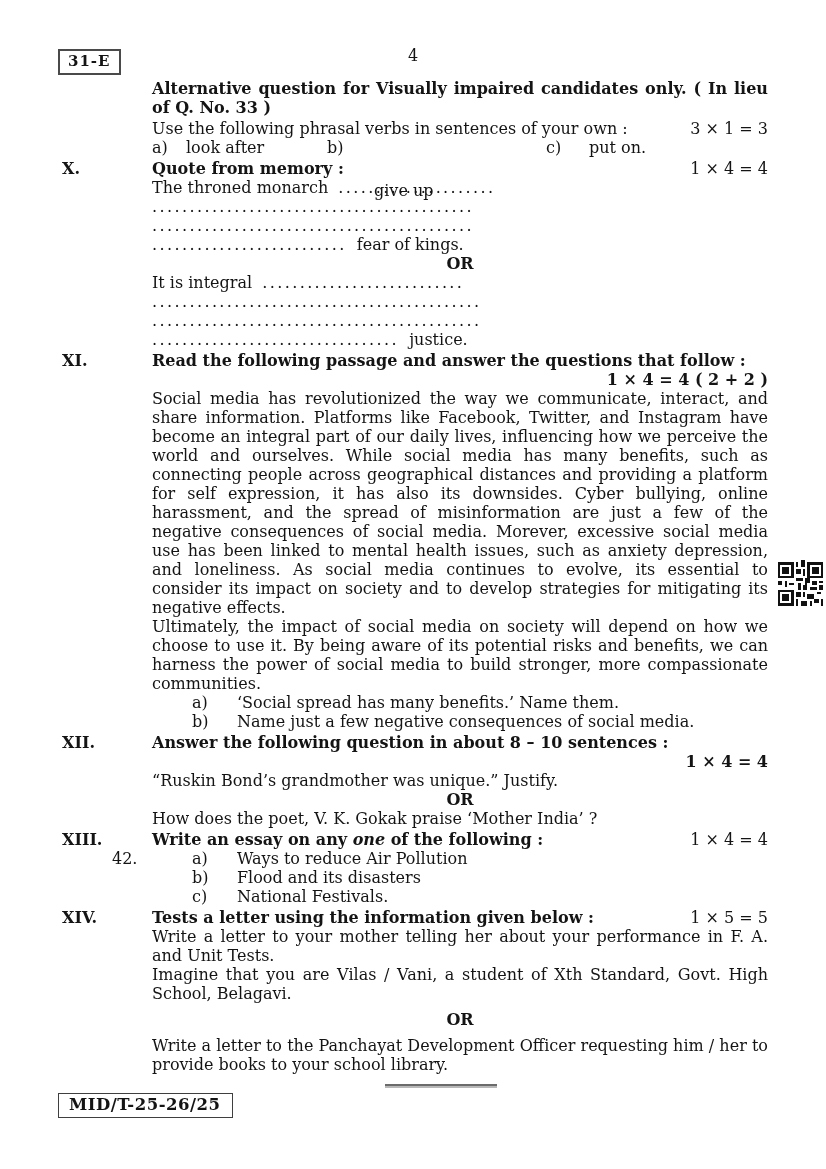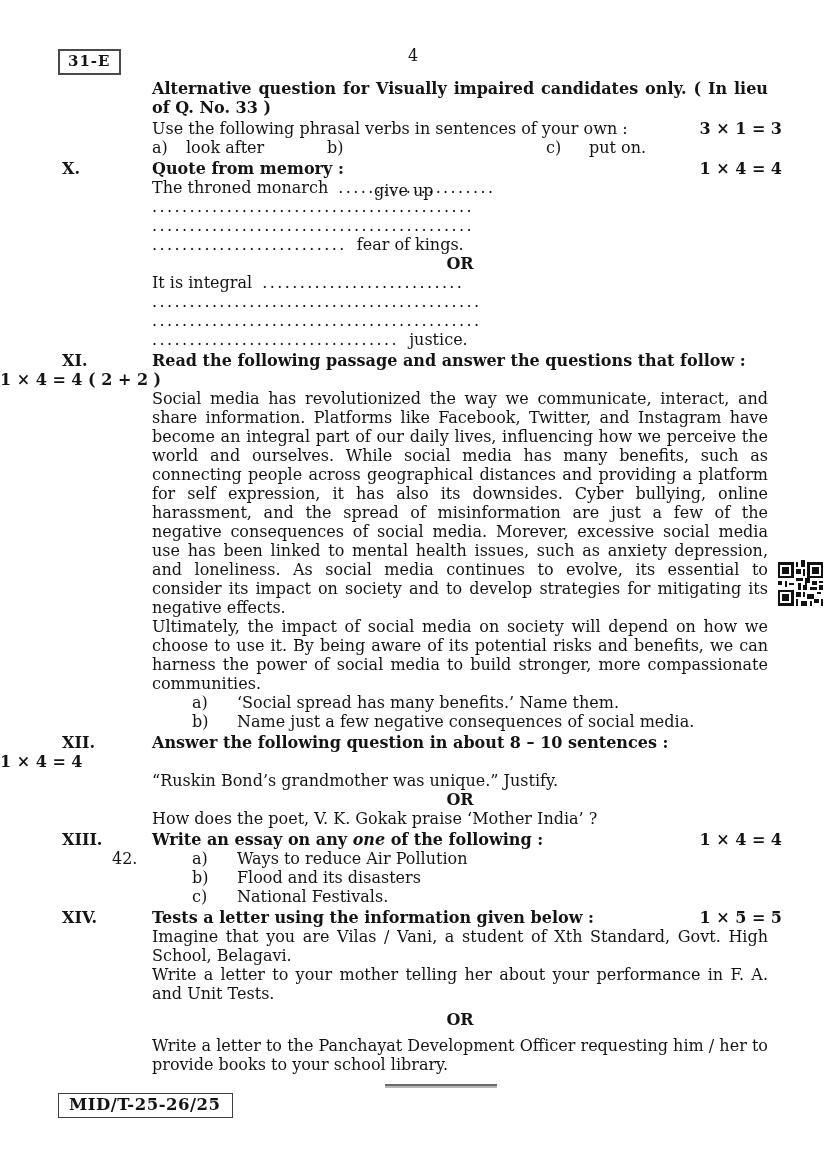--- a/index.html
+++ b/index.html
@@ -14,22 +14,22 @@
     font-family:"DejaVu Serif",serif;
   }
   .page-number{position:absolute;left:0;top:46px;width:100%;text-align:center;font-size:16px;}
   .content{position:absolute;left:0;top:79px;width:826px;}
   .row{position:relative;}
   .text-col{margin-left:152px;margin-right:58px;}
   .justify{text-align:justify;}
   .heading{font-weight:bold;}
   .roman{position:absolute;left:62px;top:0;font-weight:bold;}
   .qnum{position:absolute;left:-40px;top:0;font-weight:normal;}
-  .marks{position:absolute;right:44px;top:0;font-weight:bold;white-space:nowrap;}
-  .marks-line{margin-right:58px;font-weight:bold;}
+  .marks{position:absolute;right:58px;top:0;font-weight:normal;white-space:nowrap;}
+  .marks-line{text-align:right;margin-right:58px;font-weight:bold;}
   .or-line{text-align:center;font-weight:bold;}
   .dots{letter-spacing:2.4px;}
   .gap-left{margin-left:5px;}
   .sub{position:relative;padding-left:85px;}
   .sub-label{position:absolute;left:40px;top:0;}
   .abc-row{position:relative;height:19px;}
   .abc-a-label{position:absolute;left:152px;}
   .abc-a-text{position:absolute;left:186px;}
   .abc-b-label{position:absolute;left:327px;}
   .abc-b-text{position:absolute;left:374px;margin-top:43px;}
@@ -235,26 +235,26 @@
       </div>
     </div>
 
     <div class="row mt2">
       <span class="roman">XIV.</span>
       <div class="text-col heading">Tests a letter using the information given below :</div>
       <span class="marks">1 × 5 = 5</span>
     </div>
 
     <div class="row">
+      <div class="text-col justify">Write a letter to your mother telling her about your performance in F. A. and Unit Tests.</div>
+    </div>
+    <div class="row">
       <div class="text-col justify">
         <span>Imagine that you are Vilas / Vani, a student of Xth Standard, Govt. High School, Belagavi.</span>
       </div>
-    </div>
-    <div class="row">
-      <div class="text-col justify">Write a letter to your mother telling her about your performance in F. A. and Unit Tests.</div>
     </div>
     <div class="row q38-or">
         <div class="text-col or-line">OR</div>
       </div>
     <div class="row">
       <div class="text-col justify">Write a letter to the Panchayat Development Officer requesting him / her to provide books to your school library.</div>
     </div>
 
     <div class="divider"></div>
   </div>

